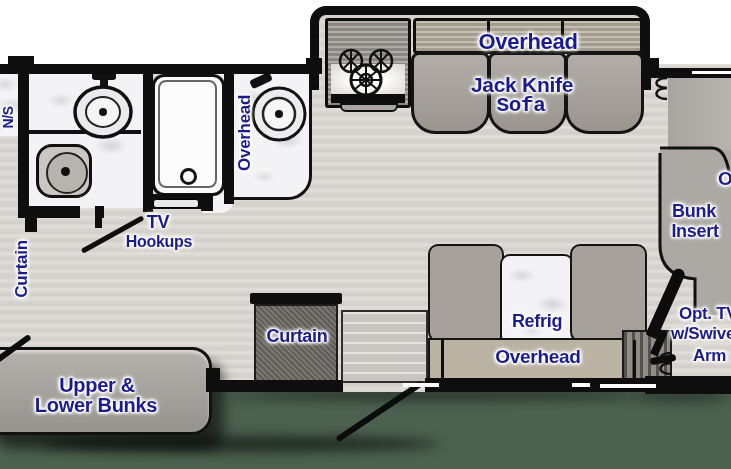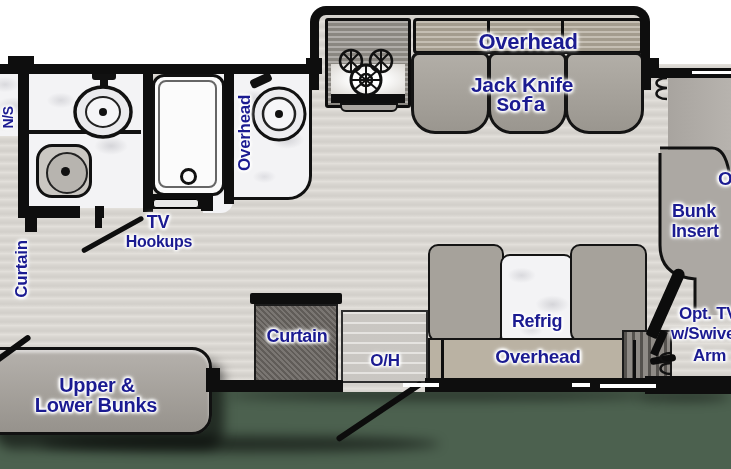--- a/index.html
+++ b/index.html
@@ -160,21 +160,20 @@
   <div class="lbl" style="left:-23px;top:260px;width:90px;font-size:17px;transform:rotate(-90deg);">Curtain</div>
   <div class="lbl" style="left:195px;top:124px;width:100px;font-size:17px;transform:rotate(-90deg);">Overhead</div>
   <div class="lbl" style="left:458px;top:30px;width:140px;font-size:22px;">Overhead</div>
   <div class="lbl" style="left:437px;top:74px;width:170px;font-size:21px;">Jack Knife</div>
   <div class="lbl" style="left:471px;top:95px;width:100px;font-size:21px;font-family:Liberation Mono, monospace;">Sofa</div>
   <div class="lbl" style="left:128px;top:213px;width:60px;font-size:18px;">TV</div>
   <div class="lbl" style="left:89px;top:234px;width:140px;font-size:16px;">Hookups</div>
   <div class="lbl" style="left:22px;top:375px;width:150px;font-size:20px;">Upper &amp;</div>
   <div class="lbl" style="left:1px;top:395px;width:190px;font-size:20px;">Lower Bunks</div>
   <div class="lbl" style="left:242px;top:327px;width:110px;font-size:18px;">Curtain</div>
-  <div class="lbl" style="left:335px;top:352px;width:100px;font-size:17px;">O/H</div>
   <div class="lbl" style="left:467px;top:312px;width:140px;font-size:18px;">Refrig</div>
   <div class="lbl" style="left:463px;top:347px;width:150px;font-size:19px;">Overhead</div>
   <div class="lbl" style="left:639px;top:202px;width:110px;font-size:18px;">Bunk</div>
   <div class="lbl" style="left:640px;top:222px;width:110px;font-size:18px;">Insert</div>
   <div class="lbl" style="left:718px;top:169px;width:40px;font-size:19px;text-align:left;">O</div>
   <div class="lbl" style="left:679px;top:305px;width:90px;font-size:17px;text-align:left;">Opt. TV</div>
   <div class="lbl" style="left:671px;top:325px;width:90px;font-size:17px;text-align:left;">w/Swivel</div>
   <div class="lbl" style="left:693px;top:347px;width:60px;font-size:17px;text-align:left;">Arm</div>
 
 </div>

